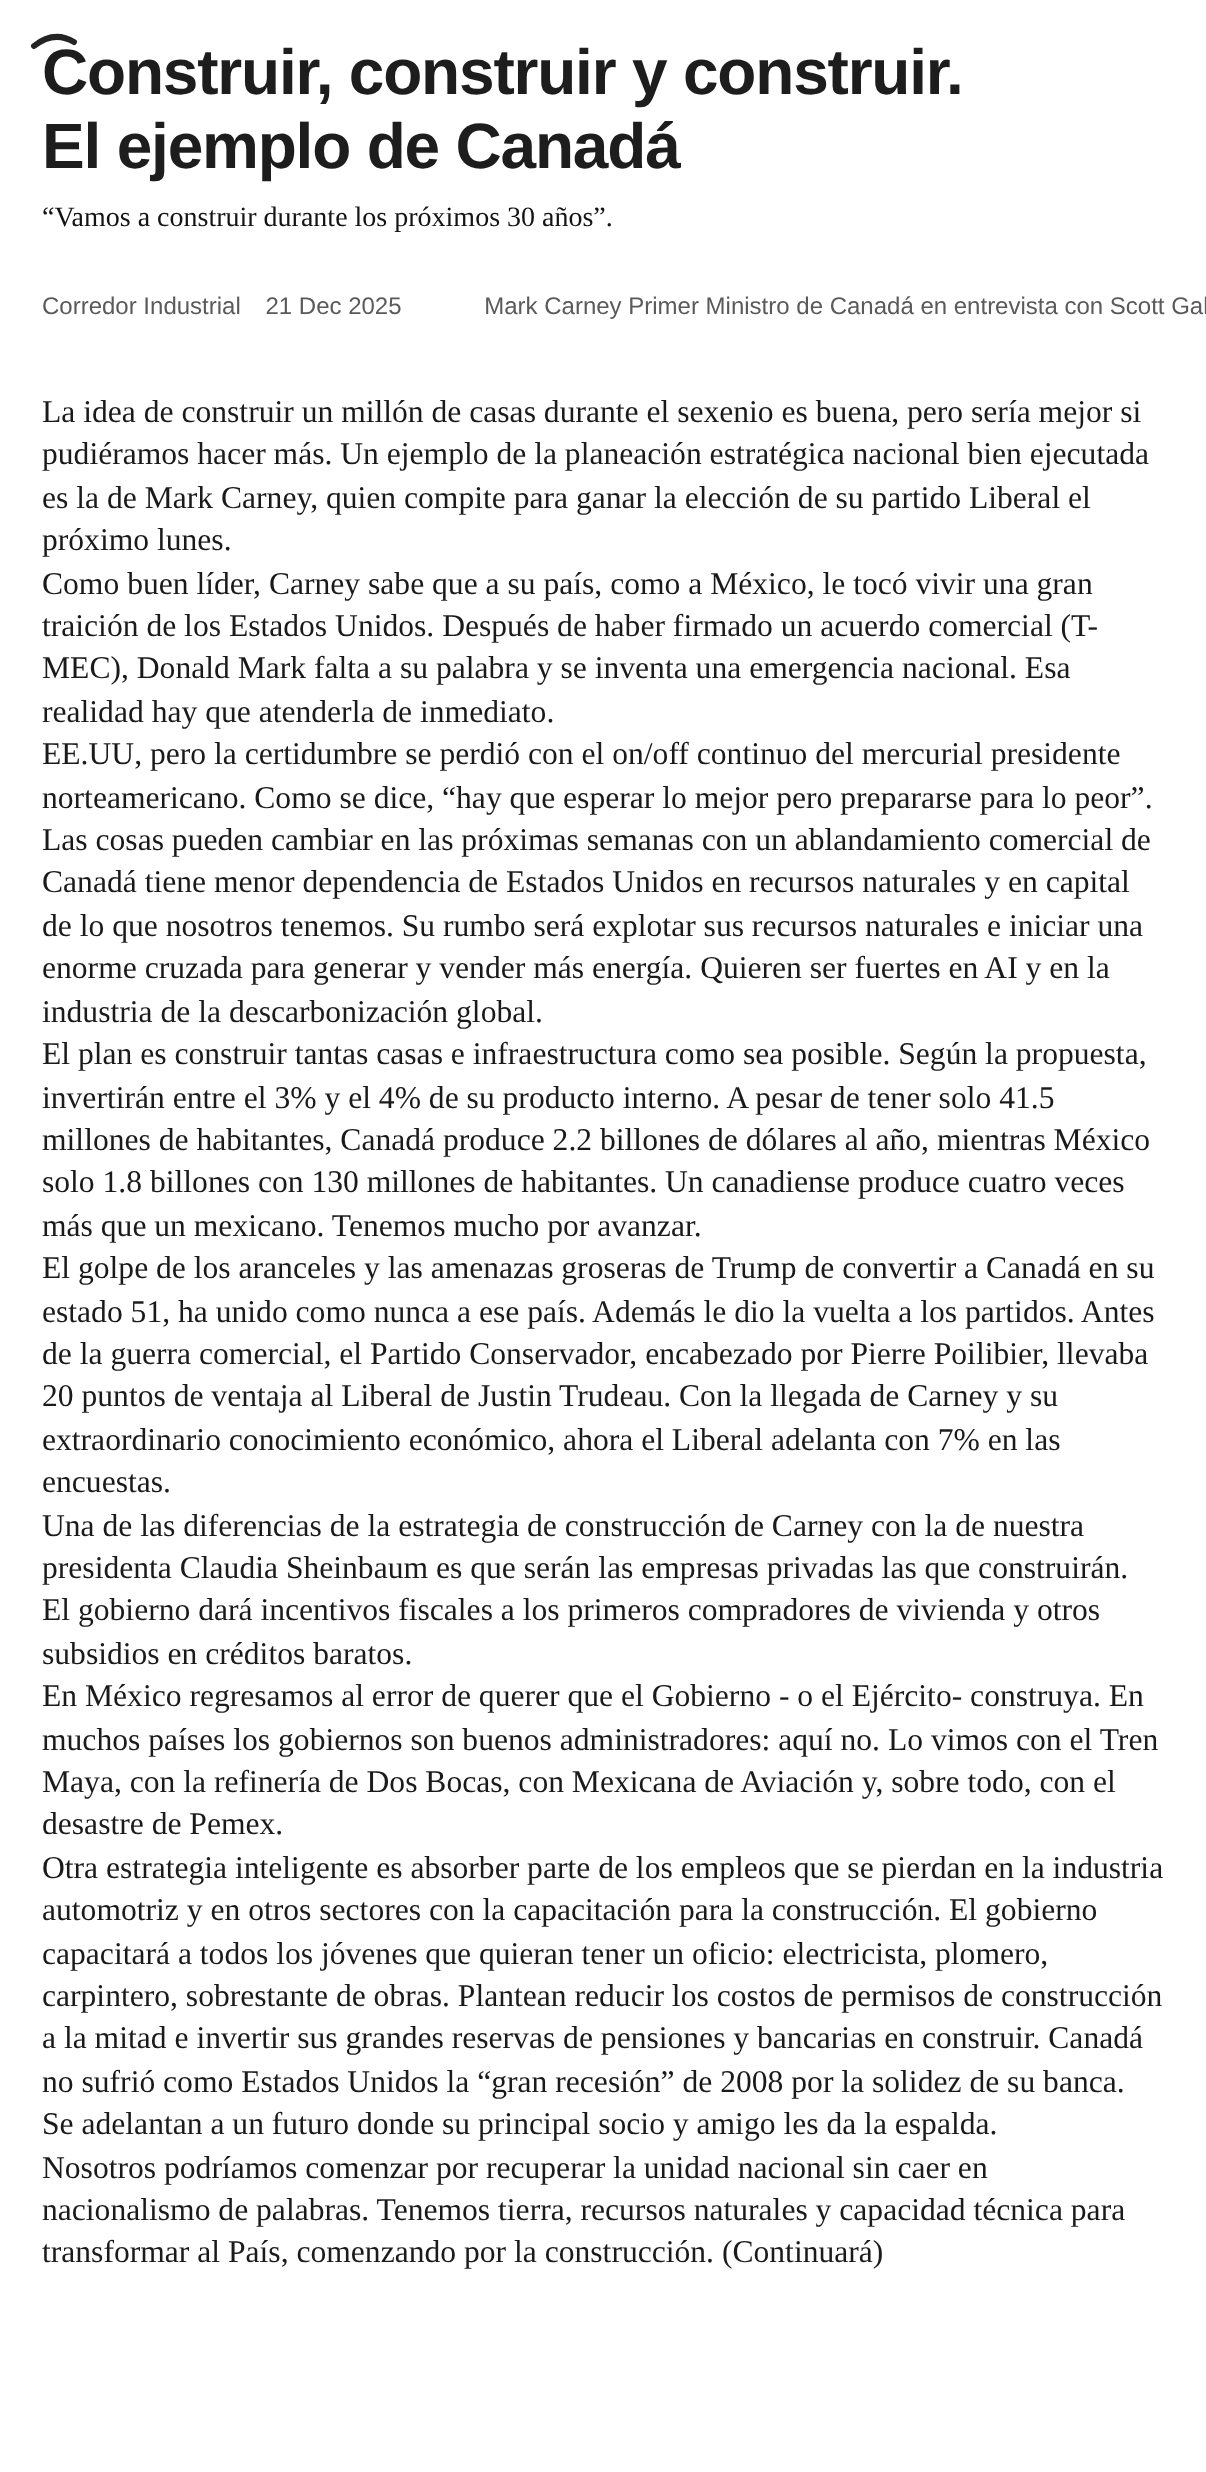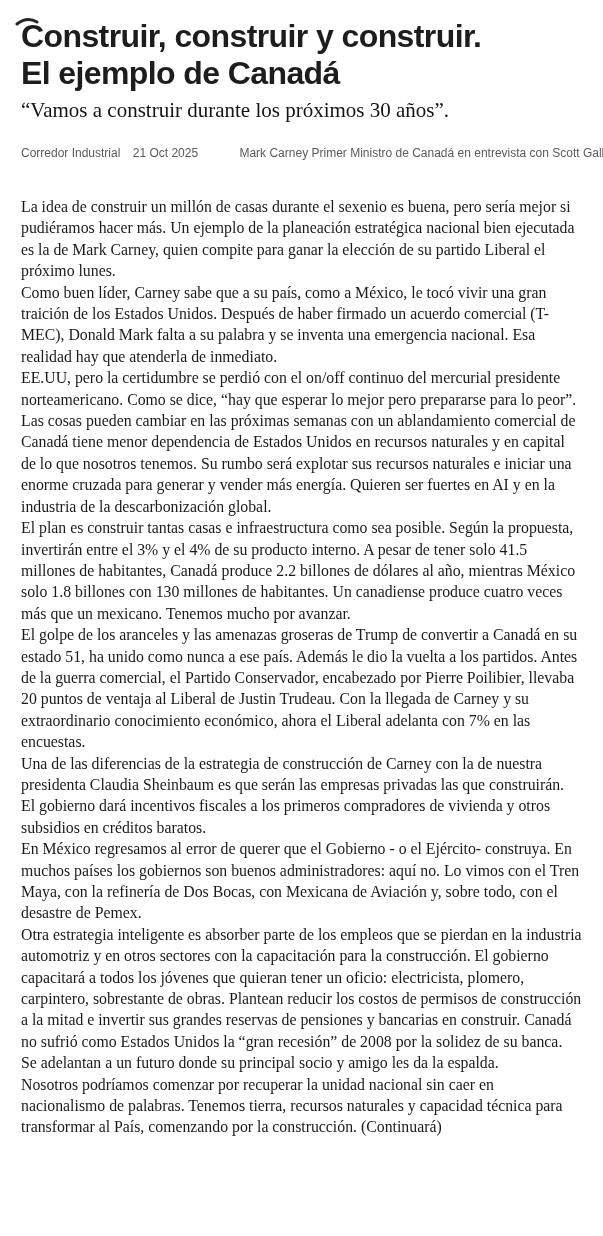--- a/index.html
+++ b/index.html
@@ -30,21 +30,21 @@
     font-size: 32px;
     line-height: 37px;
     letter-spacing: -0.6px;
     color: #1d1d1d;
     margin: 0;
     white-space: pre-line;
   }
   .subtitle {
     font-family: "Liberation Serif", serif;
     font-weight: 400;
-    font-size: 21px;
+    font-size: 14px;
     line-height: 24px;
     color: #141414;
     margin: 6px 0 0 0;
   }
   .byline {
     margin-top: 24px;
     font-family: "Liberation Sans", sans-serif;
     font-size: 12px;
     line-height: 15px;
     color: #5a5a5a;
@@ -83,21 +83,21 @@
 
   <article>
 
     <h1 class="title">Construir, construir y construir.
 El ejemplo de Canadá</h1>
 
     <h2 class="subtitle">“Vamos a construir durante los próximos 30 años”.</h2>
 
     <div class="byline">
       <span>Corredor Industrial</span>
-      <span>21 Oct 2025</span>
+      <span>21 Dec 2025</span>
       <span>Mark Carney Primer Ministro de Canadá en entrevista con Scott Galloway</span>
     </div>
 
     <div class="body">
         <p>La idea de construir un millón de casas durante el sexenio es buena, pero sería mejor si pudiéramos hacer más. Un ejemplo de la planeación estratégica nacional bien ejecutada es la de Mark Carney, quien compite para ganar la elección de su partido Liberal el próximo lunes.</p>
         <p>Como buen líder, Carney sabe que a su país, como a México, le tocó vivir una gran traición de los Estados Unidos. Después de haber firmado un acuerdo comercial (T-MEC), Donald Mark falta a su palabra y se inventa una emergencia nacional. Esa realidad hay que atenderla de inmediato.</p>
         <p>EE.UU, pero la certidumbre se perdió con el on/off continuo del mercurial presidente norteamericano. Como se dice, “hay que esperar lo mejor pero prepararse para lo peor”.</p>
         <p>Las cosas pueden cambiar en las próximas semanas con un ablandamiento comercial de</p>
         <p>Canadá tiene menor dependencia de Estados Unidos en recursos naturales y en capital de lo que nosotros tenemos. Su rumbo será explotar sus recursos naturales e iniciar una enorme cruzada para generar y vender más energía. Quieren ser fuertes en AI y en la industria de la descarbonización global.</p>
         <p>El plan es construir tantas casas e infraestructura como sea posible. Según la propuesta, invertirán entre el 3% y el 4% de su producto interno. A pesar de tener solo 41.5 millones de habitantes, Canadá produce 2.2 billones de dólares al año, mientras México solo 1.8 billones con 130 millones de habitantes. Un canadiense produce cuatro veces más que un mexicano. Tenemos mucho por avanzar.</p>

